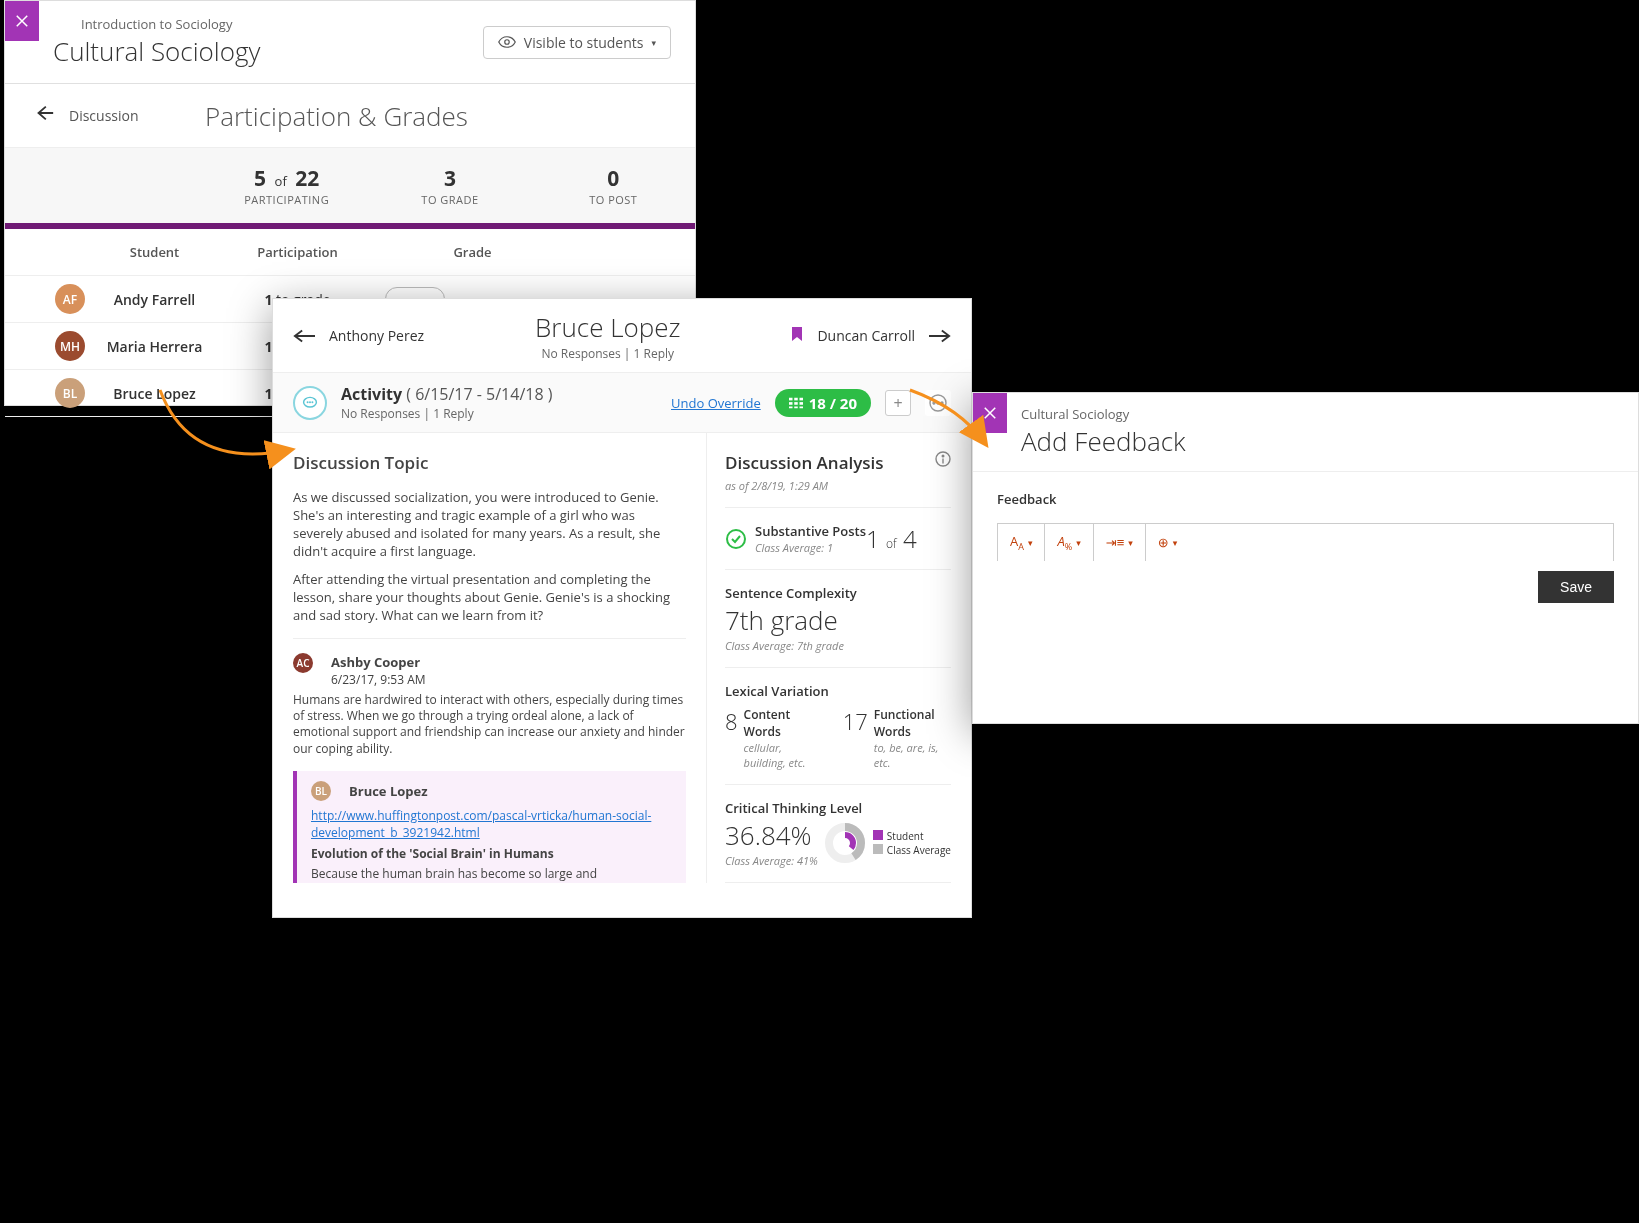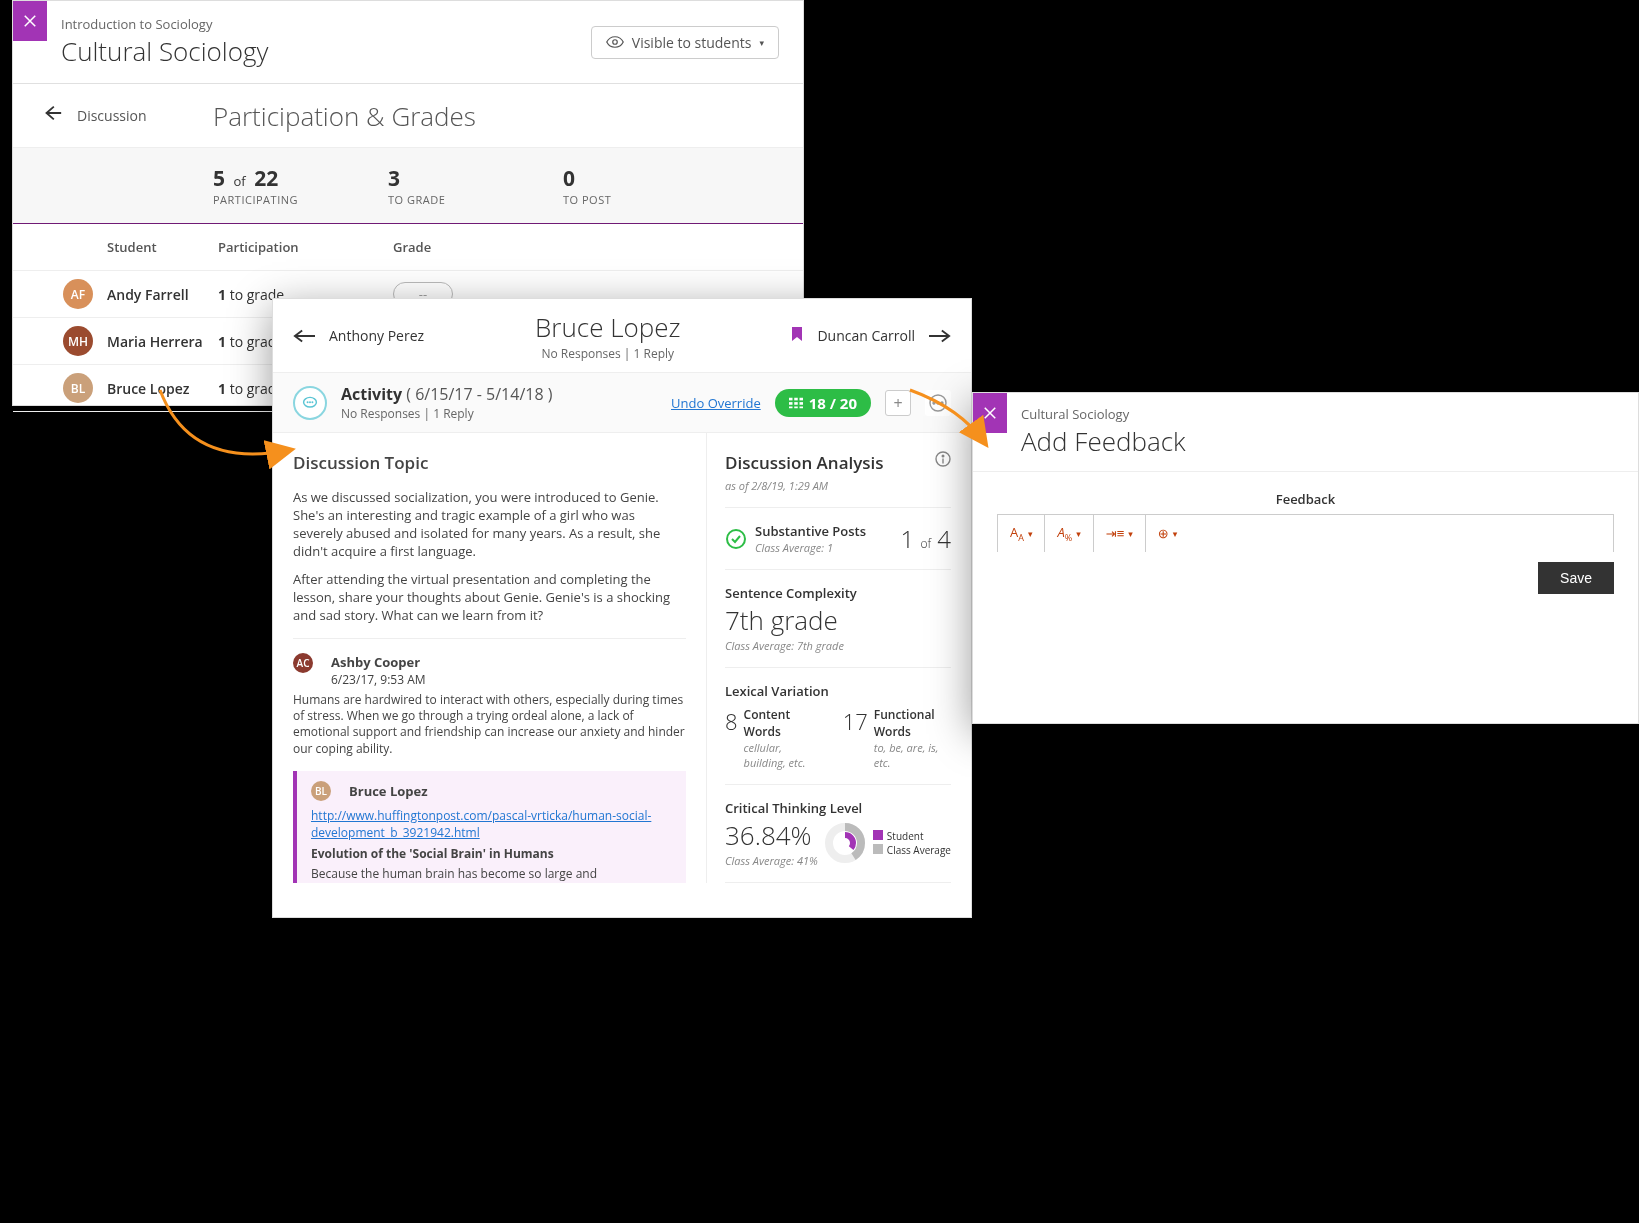--- a/index.html
+++ b/index.html
@@ -1,29 +1,29 @@
 <!DOCTYPE html>
 <html><head>
 <meta charset="utf-8">
 <style>
   * { box-sizing: border-box; margin: 0; padding: 0; }
   body { font-family: "Open Sans", "Segoe UI", Arial, sans-serif; background: #000; width: 1639px; height: 1223px; position: relative; overflow: hidden; color: #333; }
   .panel { background: #fff; border: 1px solid #ddd; position: absolute; }
-  .panel1 { left: 12px; top: 0; width: 792px; height: 406px; }
+  .panel1 { left: 4px; top: 0; width: 692px; height: 406px; text-align: center; }
   .close-tab { position: absolute; left: 0; top: 0; width: 34px; height: 40px; background: #a234b5; color: #fff; display: flex; align-items:center; justify-content:center; font-size: 20px; z-index: 5; }
   .p1-head { padding: 14px 24px 14px 48px; border-bottom: 1px solid #e0e0e0; display:flex; align-items:center; justify-content:space-between; }
   .eyebrow { color: #666; font-size: 13px; }
   .title1 { font-size: 26px; font-weight: 300; color: #333; }
   .vis-chip { border: 1px solid #ccc; border-radius: 4px; padding: 6px 14px; display:flex; align-items:center; gap:8px; color:#555; font-size:14px; }
   .p1-sub { display:flex; align-items:center; border-bottom:1px solid #eee; }
   .backrow { display:flex; align-items:center; gap:14px; padding: 18px 0 18px 28px; width: 200px; }
   .backarrow svg { width:22px; height:22px; stroke:#333; }
   .disc-label { font-size:14px; color:#555; }
   .subtitle { font-size: 26px; font-weight: 300; color:#555; }
-  .stats { display:flex; background:#f7f7f7; border-bottom:1px solid #701a75; padding: 16px 0 16px 200px; }
+  .stats { display:flex; background:#f7f7f7; border-bottom:6px solid #701a75; padding: 16px 0 16px 200px; }
   .stat { width: 175px; }
   .stat-top { font-size: 21px; font-weight: 700; color:#333; }
   .stat-top .of { font-size: 13px; font-weight:400; margin:0 3px; }
   .stat-lab { font-size: 11px; letter-spacing: .5px; color:#666; }
   .thead { display:flex; padding: 14px 0 14px 50px; border-bottom:1px solid #eee; font-size:13px; color:#555; font-weight:600; }
   .col-stu { width: 155px; padding-left: 44px; }
   .col-part { width: 175px; }
   .col-grade { width: 175px; }
   .row { display:flex; align-items:center; padding:8px 0 8px 50px; border-bottom:1px solid #eee; font-size:14px; }
   .avatar { width:30px; height:30px; border-radius:50%; background:#ddd; margin-right:14px; display:flex; align-items:center; justify-content:center; color:#fff; font-size:12px; font-weight:600; }
@@ -39,37 +39,37 @@
   .act-icon { width:34px; height:34px; border:2px solid #8ad6e0; border-radius:50%; display:flex;align-items:center;justify-content:center; color:#5bc5d4; font-size:14px; background:#fff; }
   .score-pill { background:#2dbd46; color:#fff; border-radius: 16px; padding:4px 14px; font-weight:700; display:flex; align-items:center; gap:6px; font-size:15px;text-align:center; }
   .sqbtn { width:26px; height:26px; border:1px solid #ccc; border-radius:3px; display:flex;align-items:center;justify-content:center; color:#888; background:#fff; }
   .undo { color:#2176d2; font-size:13px; }
   .p2-body { display:flex; padding: 0 20px 20px 20px; height: 470px; overflow:hidden; }
   .p2-left { flex:1; padding: 18px 20px 0 0; overflow:auto; font-size:13px; color:#444; }
   .p2-right { width:245px; padding: 18px 0 0 18px; border-left:1px solid #eee; overflow:auto; }
   .sec-h { font-size:17px; font-weight:600; margin-bottom:4px; }
   .asof { font-size:11px; color:#888; font-style:italic; }
   .hr { border:0; border-top:1px solid #eee; margin: 14px 0; }
-  .metric-line { display:flex; justify-content:space-between; align-items:center; }
+  .metric-line { display:flex; align-items:center; }
   .metric-num { font-size:26px; font-weight:300; }
   .metric-lab { font-size:13px; font-weight:600; }
   .caption { font-size:11px; color:#888; font-style:italic; }
   .donut { width:44px; height:44px; }
   .lg-sq { width:10px; height:10px; display:inline-block; margin-right:4px; }
   .post-block { border-left:4px solid #a234b5; background:#faf0fb; padding:10px 14px; margin-top:14px; }
   .post-block a { color:#2176d2; font-size:12px; }
   .post-author { font-weight:700; font-size:13px; }
   .post-text { font-size:12px; line-height:1.35; margin-top:4px; }
   .small-av { width:20px; height:20px; border-radius:50%; background:#ddd; display:inline-flex;align-items:center;justify-content:center;font-size:10px;color:#fff;font-weight:600;margin-right:8px; }
 
   .panel3 { left: 972px; top: 392px; width: 667px; height: 332px; z-index: 20; box-shadow: 0 10px 40px rgba(0,0,0,.4); }
   .p3-close { position:absolute; left:0; top:0; width:34px; height:40px; background:#a234b5; color:#fff; display:flex;align-items:center;justify-content:center; font-size:20px; }
   .p3-head { padding: 12px 24px 12px 48px; border-bottom:1px solid #eee; }
   .p3-body { padding: 18px 24px; }
-  .fb-label { font-size:13px; font-weight:600; margin-bottom:6px;text-align:center; }
+  .fb-label { font-size:13px; font-weight:600; margin-bottom:15px; }
   .toolbar { border:1px solid #ccc; border-bottom:0; display:flex; }
   .tb-btn { border-right:1px solid #ccc; padding:8px 12px; font-size:13px; color:#c2410c; display:flex;align-items:center;gap:4px; }
   .tb-btn:last-child { border-right:0; }
   .caret { font-size:9px; }
   .fb-text { border:1px solid #ccc; border-bottom:2px solid #a234b5; height:120px; padding:10px; font-size:14px; color:#444; outline:none; }
   .savebar { display:flex; justify-content:flex-end; margin-top:10px; }
   .savebtn { background:#333; color:#fff; padding:8px 22px; font-size:14px; border:0; }
 
   .arrow-svg { position:absolute; z-index: 30; pointer-events:none; }
 </style>

